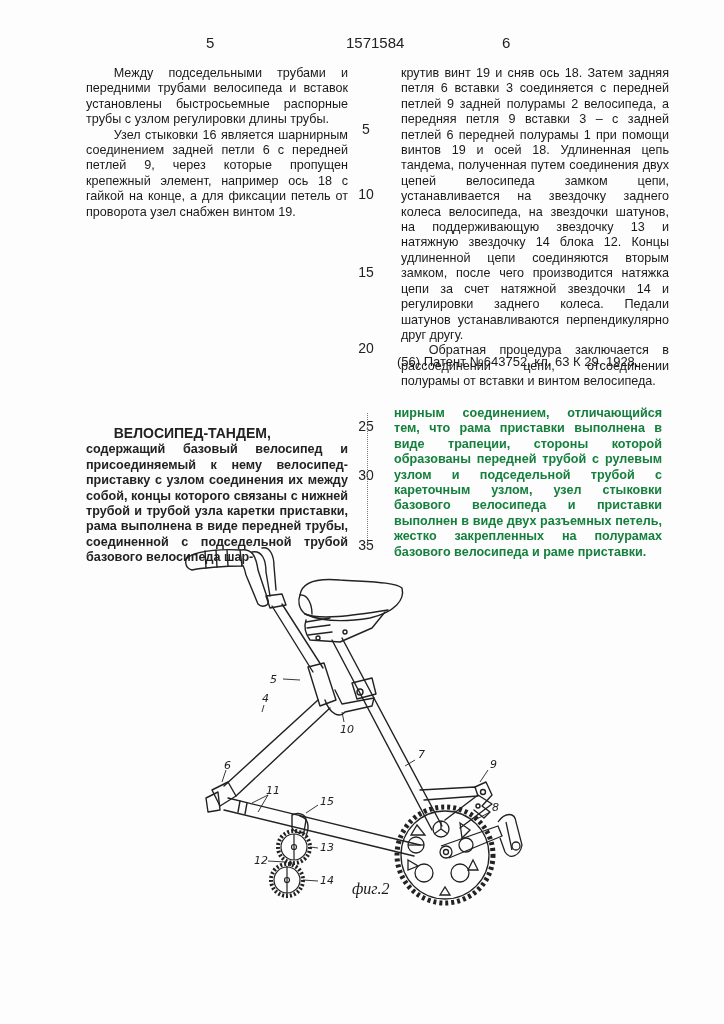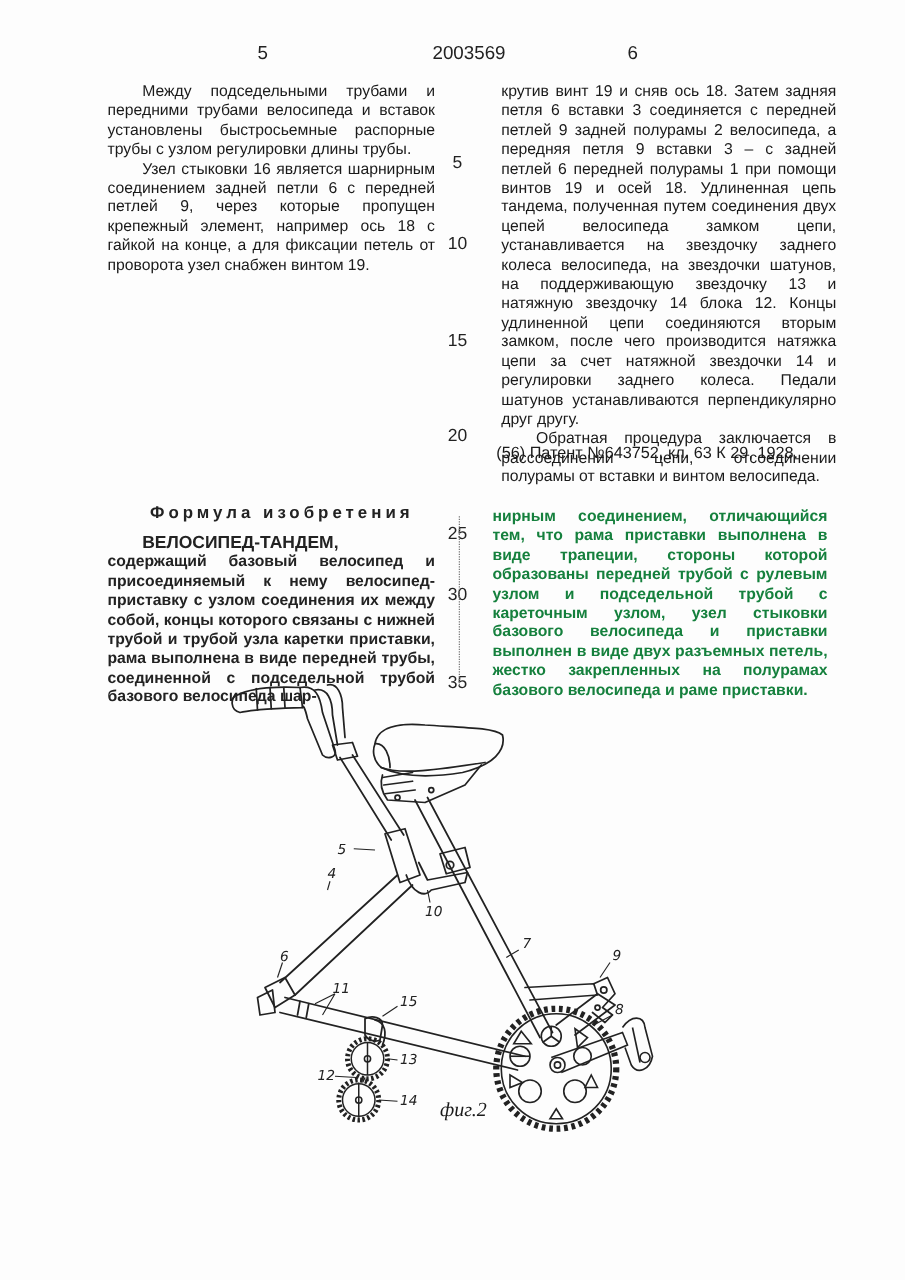--- a/index.html
+++ b/index.html
@@ -18,21 +18,21 @@
   .drawing { position: absolute; left: 160px; top: 545px; width: 420px; height: 375px; }
   .fig { position: absolute; left: 352px; top: 880px; font-style: italic; font-size: 16px; font-family: Liberation Serif, serif; }
   .lbl { font-family: "DejaVu Sans", sans-serif; font-style: italic; font-size: 11px; fill: #222; }
 </style>
 </head>
 <body>
 
 <div class="page">
 
   <div class="hdr" style="left:206px;">5</div>
-  <div class="hdr" style="left:346px;">2003569</div>
+  <div class="hdr" style="left:346px;">1571584</div>
   <div class="hdr" style="left:502px;">6</div>
 
   <div class="col" style="left:86px; top:66px; width:262px;">
     <p class="ind">Между подседельными трубами и передними трубами велосипеда и вставок установлены быстросьемные распорные трубы с узлом регулировки длины трубы.</p>
     <p class="ind">Узел стыковки 16 является шарнирным соединением задней петли 6 с передней петлей 9, через которые пропущен крепежный элемент, например ось 18 с гайкой на конце, а для фиксации петель от проворота узел снабжен винтом 19.</p>
   </div>
 
   <div class="col" style="left:401px; top:66px; width:268px;">
     <p>крутив винт 19 и сняв ось 18. Затем задняя петля 6 вставки 3 соединяется с передней петлей 9 задней полурамы 2 велосипеда, а передняя петля 9 вставки 3 – с задней петлей 6 передней полурамы 1 при помощи винтов 19 и осей 18. Удлиненная цепь тандема, полученная путем соединения двух цепей велосипеда замком цепи, устанавливается на звездочку заднего колеса велосипеда, на звездочки шатунов, на поддерживающую звездочку 13 и натяжную звездочку 14 блока 12. Концы удлиненной цепи соединяются вторым замком, после чего производится натяжка цепи за счет натяжной звездочки 14 и регулировки заднего колеса. Педали шатунов устанавливаются перпендикулярно друг другу.</p>
     <p class="ind">Обратная процедура заключается в рассоединении цепи, отсоединении полурамы от вставки и винтом велосипеда.</p>
@@ -40,21 +40,20 @@
   <div class="ref">(56) Патент №643752, кл. 63 К 29, 1928.</div>
 
   <div class="lnum" style="top:121px;">5</div>
   <div class="lnum" style="top:186px;">10</div>
   <div class="lnum" style="top:264px;">15</div>
   <div class="lnum" style="top:329px;margin-top:11px;">20</div>
   <div class="lnum" style="top:418px;">25</div>
   <div class="lnum" style="top:467px;">30</div>
   <div class="lnum" style="top:537px;">35</div>
 
-  <div class="formula-title">Формула изобретения</div>
   <div class="col" style="left:86px; top:426px; width:262px; font-weight:bold; color:#222;">
     <p class="ind"><span style="font-size:14px;">ВЕЛОСИПЕД-ТАНДЕМ,</span><span> содержащий базовый велосипед и присоединяемый к нему велосипед-приставку с узлом соединения их между собой, концы которого связаны с нижней трубой и трубой узла каретки приставки, рама выполнена в виде передней трубы, соединенной с подседельной трубой базового велосипеда шар-</span></p>
   </div>
   <div class="dotline"></div>
   <div class="col" style="left:382px; top:406px; width:268px; font-weight:bold; color:#15803d;margin-left:12px;">
     <p>нирным соединением, отличающийся тем, что рама приставки выполнена в виде трапеции, стороны которой образованы передней трубой с рулевым узлом и подседельной трубой с кареточным узлом, узел стыковки базового велосипеда и приставки выполнен в виде двух разъемных петель, жестко закрепленных на полурамах базового велосипеда и раме приставки.</p>
   </div>
 
   <svg class="drawing" viewBox="160 545 420 375" xmlns="http://www.w3.org/2000/svg">
     <g fill="none" stroke="#222" stroke-width="1.4" stroke-linecap="round" stroke-linejoin="round">

